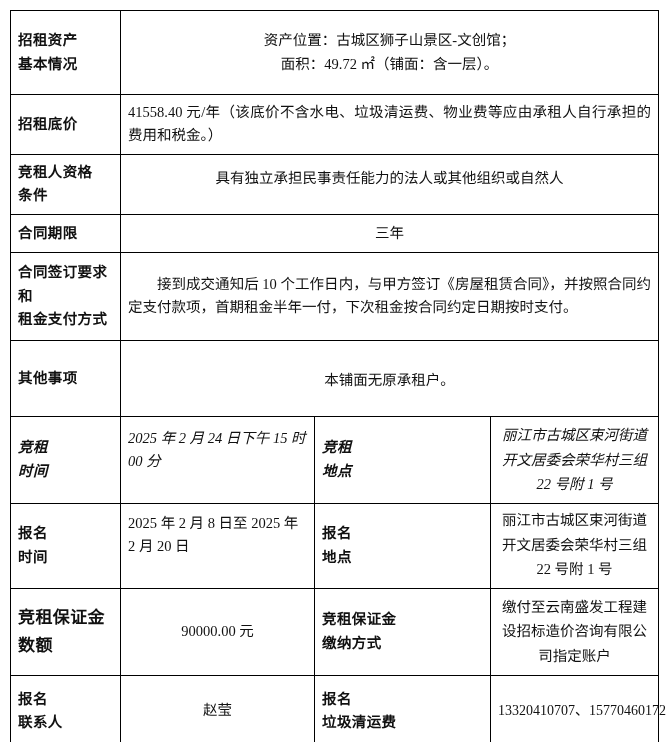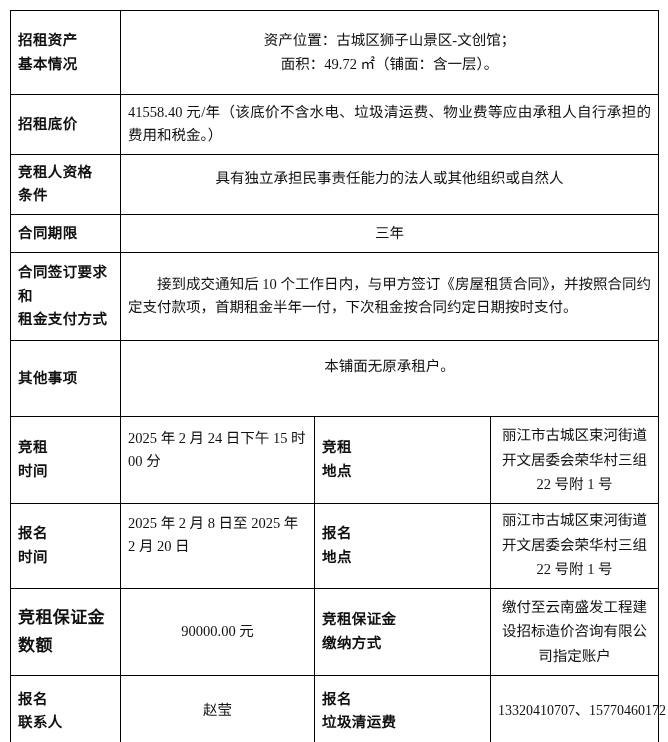--- a/index.html
+++ b/index.html
@@ -71,21 +71,21 @@
   .indent2 {
     text-indent: 2em;
   }
 
   .r-asset   { height: 84px; }
   .r-price   { height: 56px; }
   .r-qual    { height: 50px; }
   .r-term    { height: 38px; }
   .r-sign    { height: 88px; }
   .r-other   { height: 76px; }
-  .r-bidtime { height: 78px; }
+  .r-bidtime { height: 78px; font-style: italic; }
   .r-regtime { height: 70px; }
   .r-deposit { height: 78px; }
   .r-contact { height: 72px; }
 
   .nowrap-num { white-space: nowrap; }
 </style>
 </head>
 <body>
 
 <div class="sheet">
@@ -130,21 +130,21 @@
       <tr class="r-sign">
         <td class="label">
           <div>合同签订要求和</div>
           <div>租金支付方式</div>
         </td>
         <td class="val-justify indent2" colspan="3">接到成交通知后 10 个工作日内，与甲方签订《房屋租赁合同》，并按照合同约定支付款项，首期租金半年一付，下次租金按合同约定日期按时支付。</td>
       </tr>
 
       <tr class="r-other">
         <td class="label">其他事项</td>
-        <td class="val-center" colspan="3" style="vertical-align:top;padding-top:14px;">本铺面无原承租户。</td>
+        <td class="val-center" colspan="3" style="vertical-align:top;padding-top:28px;">本铺面无原承租户。</td>
       </tr>
 
       <tr class="r-bidtime">
         <td class="label">
           <div>竞租</div>
           <div>时间</div>
         </td>
         <td class="val-left" style="vertical-align:top;padding-top:10px;">2025 年 2 月 24 日下午 15 时 00 分</td>
         <td class="label">
           <div>竞租</div>

